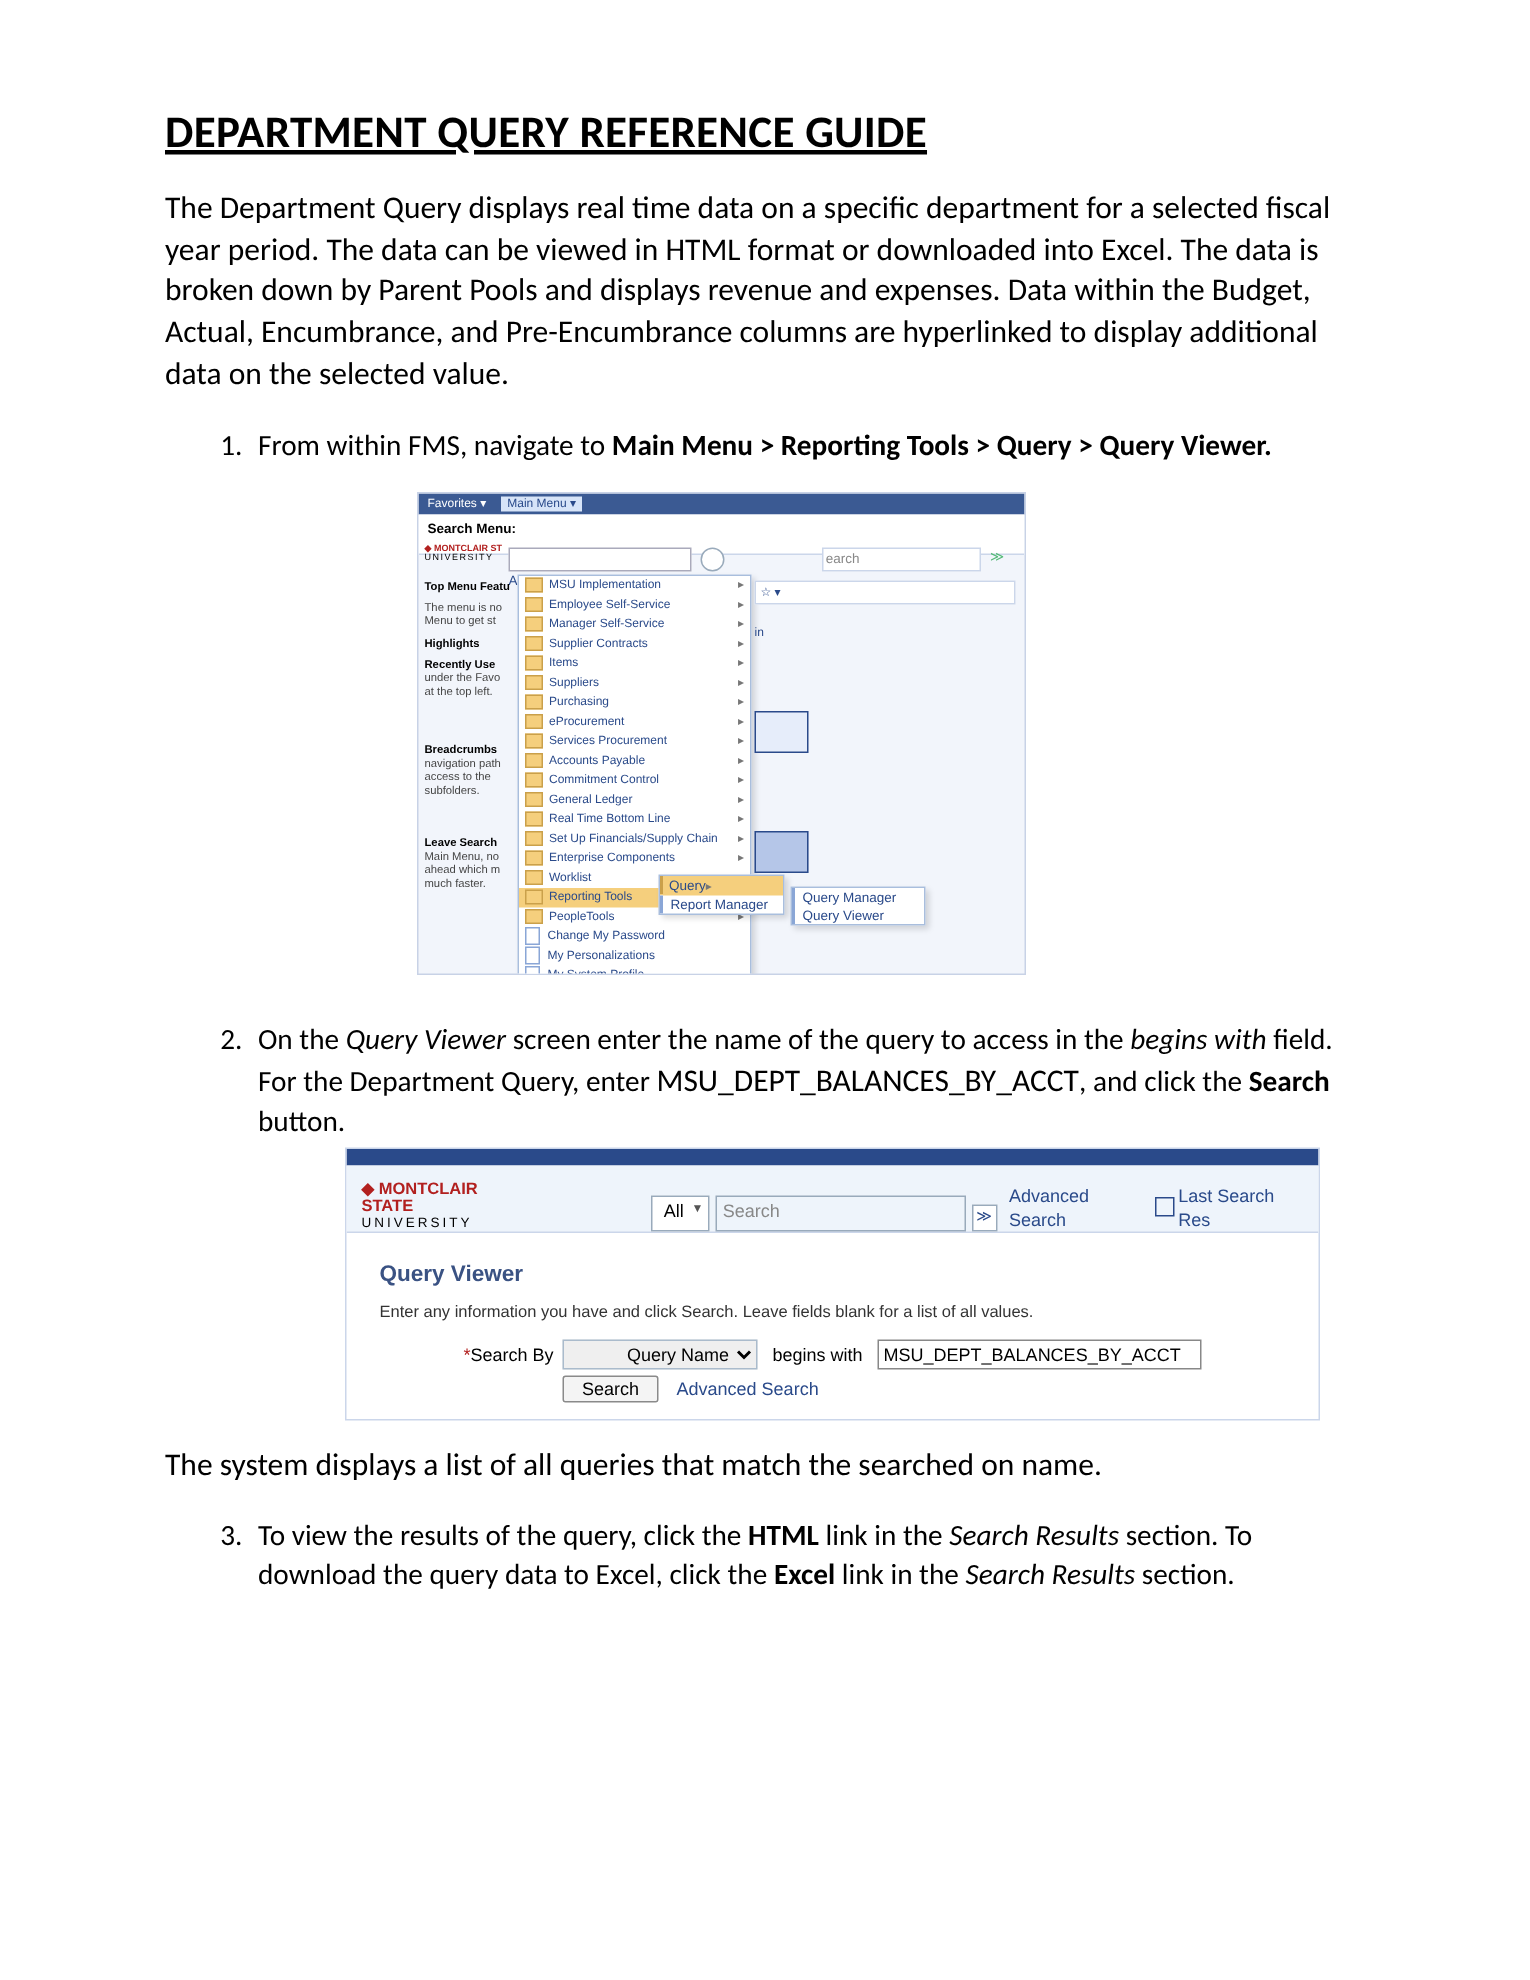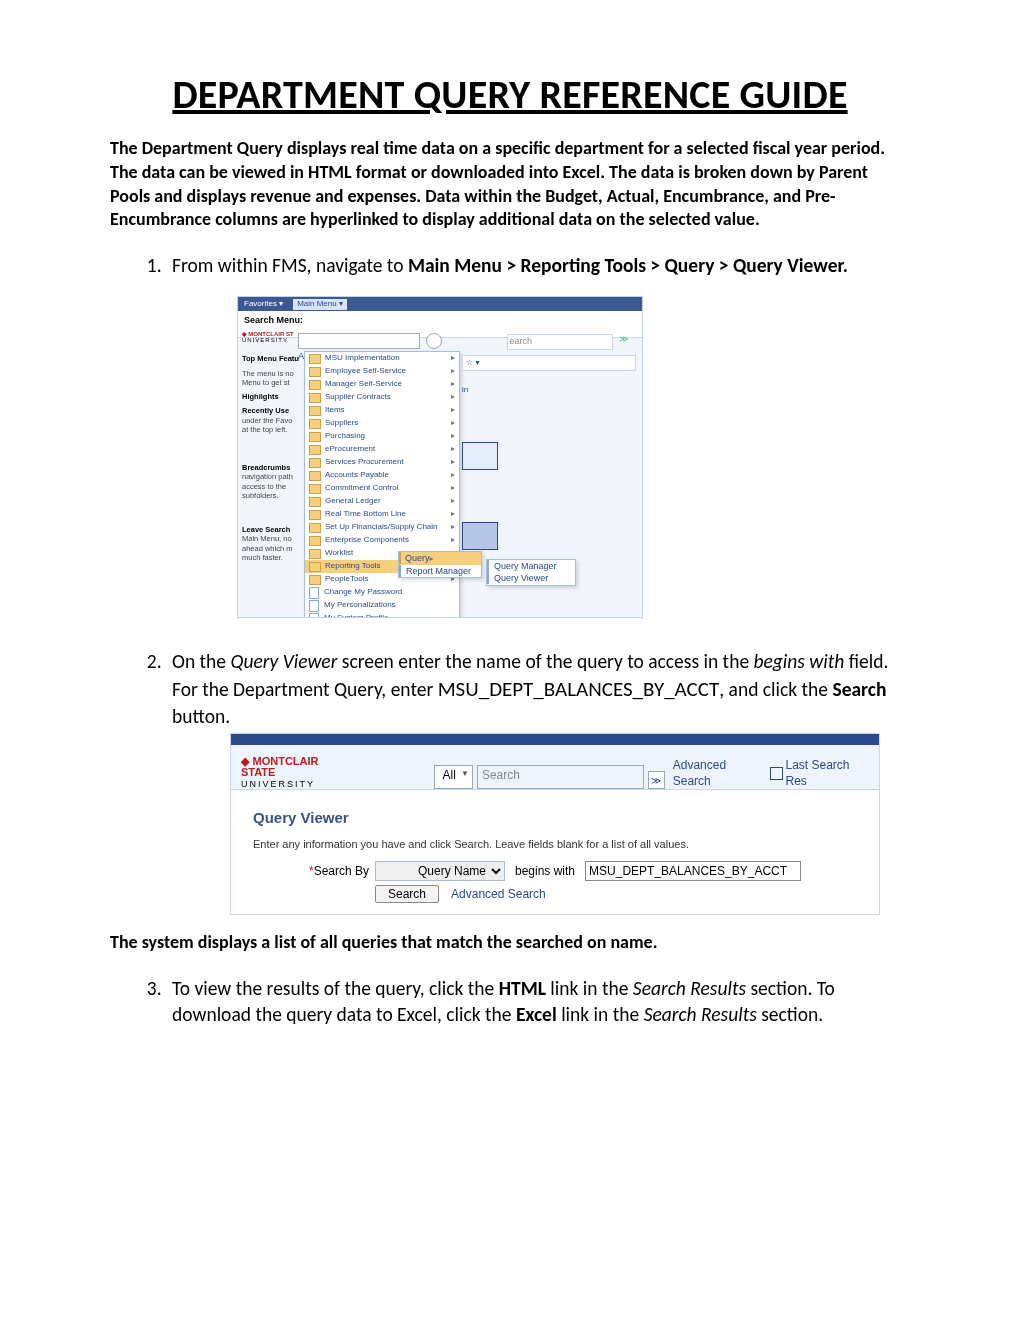--- a/index.html
+++ b/index.html
@@ -8,52 +8,50 @@
     font-family: Calibri, Arial, sans-serif;
     color: #000;
   }
   .page {
     width: 1020px;
     min-height: 1320px;
     padding: 70px 110px 60px 110px;
     box-sizing: border-box;
   }
   h1 {
-    font-size: 40px;
+    font-size: 30px;
     font-weight: 700;
     text-decoration: underline;
     margin: 0 0 18px 0;
     letter-spacing: .2px;
-    text-align: center;
   }
   p.intro {
-    font-size: 18px;
+    font-size: 21px;
     line-height: 1.32;
     margin: 0 0 20px 0;
-    font-weight: bold;
   }
   ol.steps {
     margin: 0;
     padding-left: 56px;
     font-size: 19.5px;
   }
   ol.steps > li {
     margin-bottom: 14px;
     line-height: 1.35;
     padding-left:6px;
   }
   .sm { font-size: 16.5px; }
   .bold { font-weight: 700; }
   .ital { font-style: italic; }
 
   
   .shot1 {
     width: 404px;
     height: 320px;
-    margin: 18px 0 30px 65px;
+    margin: 18px 0 30px 106px;
     background: #f2f5fb;
     border: 1px solid #c8d2e6;
     position: relative;
     font-family: Arial, sans-serif;
     font-size: 9px;
     color: #2a4a8a;
     overflow: hidden;
   }
   .shot1 .tabbar { height:14px; background:#3b5a93; color:#fff; display:flex; align-items:center; gap:10px; padding:0 6px; font-size:8px;}
   .shot1 .menubar { height:20px; background:#fff; border-bottom:1px solid #cbd6ea; padding:3px 6px; font-weight:700; color:#000;}

